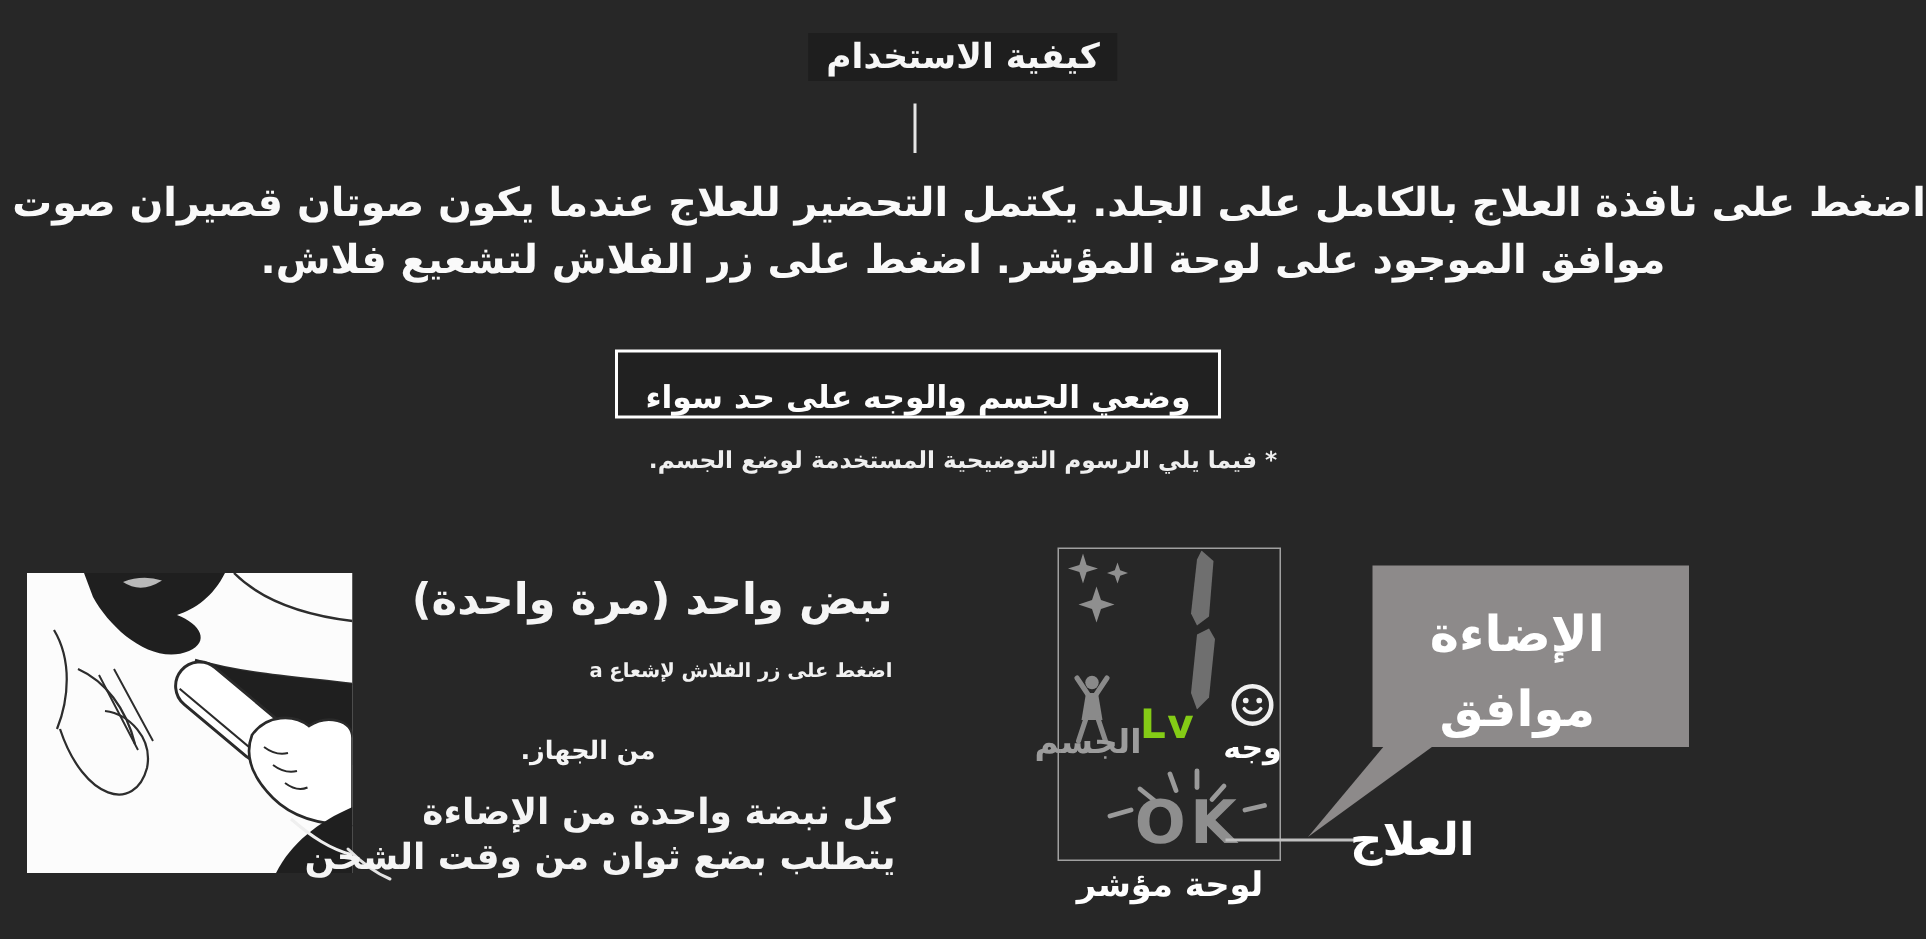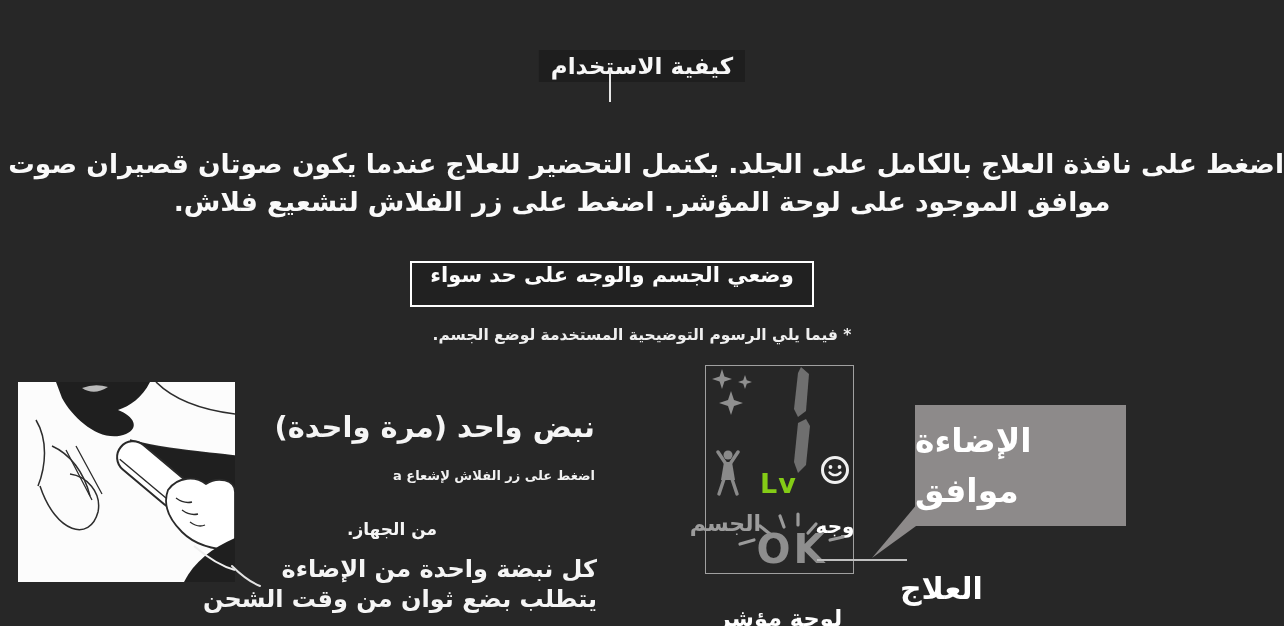--- a/index.html
+++ b/index.html
@@ -2,34 +2,34 @@
 <html lang="ar"><head>
 <meta charset="utf-8">
 <style>
   html,body{margin:0;padding:0;background:#272727;}
   .canvas{
     position:relative;width:1284px;height:626px;background:#272727;
     overflow:hidden;font-family:"DejaVu Sans","Liberation Sans",sans-serif;
     color:#f5f5f5;
   }
   .abs{position:absolute;}
-  .rtl{direction:rtl;unicode-bidi:isolate;margin-top:28px;}
+  .rtl{direction:rtl;unicode-bidi:isolate;}
   .page-title{
     top:22px;left:50%;transform:translateX(-50%);
     background:#1e1e1e;padding:3px 12px;font-size:23px;font-weight:700;
     white-space:nowrap;color:#f7f7f7;
   }
   .title-cursor{left:609px;top:69px;width:2px;height:33px;background:#e6e6e6;}
   .intro{
     top:117px;left:0;width:1284px;text-align:center;font-size:26.5px;
     font-weight:700;line-height:38px;color:#fafafa;white-space:nowrap;
   }
   .mode-box{
     left:410px;top:233px;width:400px;height:42px;border:2px solid #ffffff;
-    background:#212121;display:flex;align-items:flex-start;justify-content:center;
+    background:#212121;display:flex;align-items:flex-end;justify-content:center;
     font-size:21px;font-weight:700;color:#fdfdfd;
   }
   .footnote{
     top:298px;left:0;width:1284px;text-align:center;font-size:15.5px;
     font-weight:700;color:#efefef;
   }
   .illus{left:18px;top:382px;width:217px;height:200px;}
   .pulse-heading{top:382px;right:689px;font-size:29px;font-weight:700;white-space:nowrap;}
   .pulse-l1{top:440px;right:689px;font-size:13px;font-weight:700;white-space:nowrap;color:#f2f2f2;}
   .pulse-l2{top:461px;right:689px;font-size:23px;font-weight:700;white-space:nowrap;}
@@ -38,21 +38,21 @@
   .pulse-l5{top:557px;right:687px;font-size:24px;font-weight:700;white-space:nowrap;}
   .panel{left:705px;top:365px;width:147px;height:207px;border:1px solid #a0a0a0;}
   .lv-label{left:760px;top:468px;font-size:27px;font-weight:700;color:#84cc16;letter-spacing:1px;}
   .body-label{left:701px;top:483px;width:60px;text-align:right;font-size:22px;font-weight:700;color:#9c9c9c;}
   .face-label{left:812px;top:486px;width:46px;text-align:center;font-size:20px;font-weight:700;color:#ffffff;}
   .ok-label{left:748px;top:526px;width:88px;text-align:center;font-size:40px;font-weight:700;color:#8e8e8e;letter-spacing:3px;}
   .panel-caption{left:695px;top:577px;width:170px;text-align:center;font-size:22.5px;font-weight:700;color:#ffffff;}
   .callout-line{left:817px;top:559px;width:90px;height:2px;background:#c0c0c0;}
   .bubble{
     left:915px;top:377px;width:211px;height:121px;background:#8d8a8a;
-    text-align:left;padding:11px 18px 0 0;box-sizing:border-box;
+    text-align:center;padding:21px 18px 0 0;box-sizing:border-box;
     font-size:33px;font-weight:700;line-height:50px;color:#ffffff;
   }
   .bubble-tail{left:865px;top:492px;width:95px;height:70px;}
   .oklamp-label{left:900px;top:543px;font-size:30px;font-weight:700;color:#ffffff;white-space:nowrap;}
   .cable-out{left:228px;top:550px;width:40px;height:40px;}
 </style>
 </head>
 <body>
 
 <div class="canvas">

